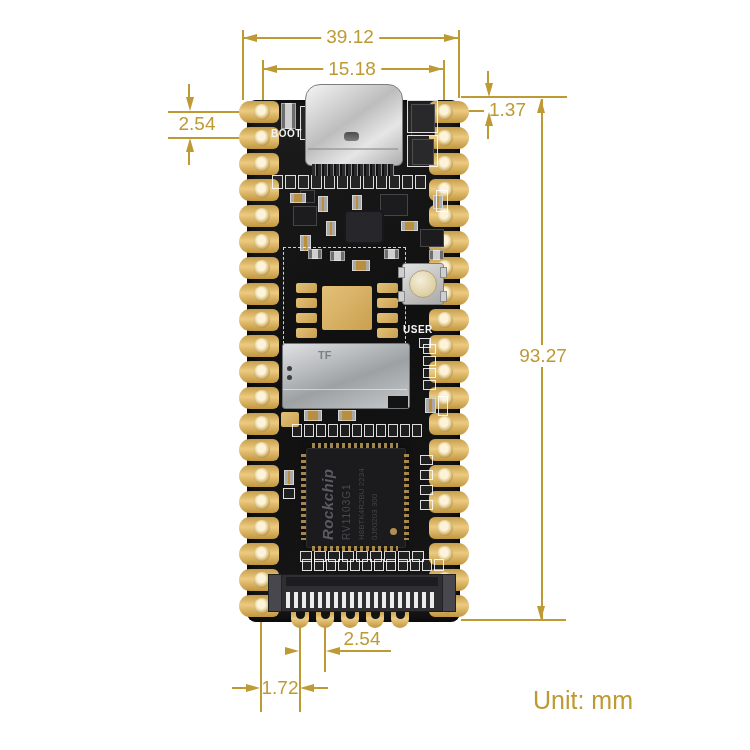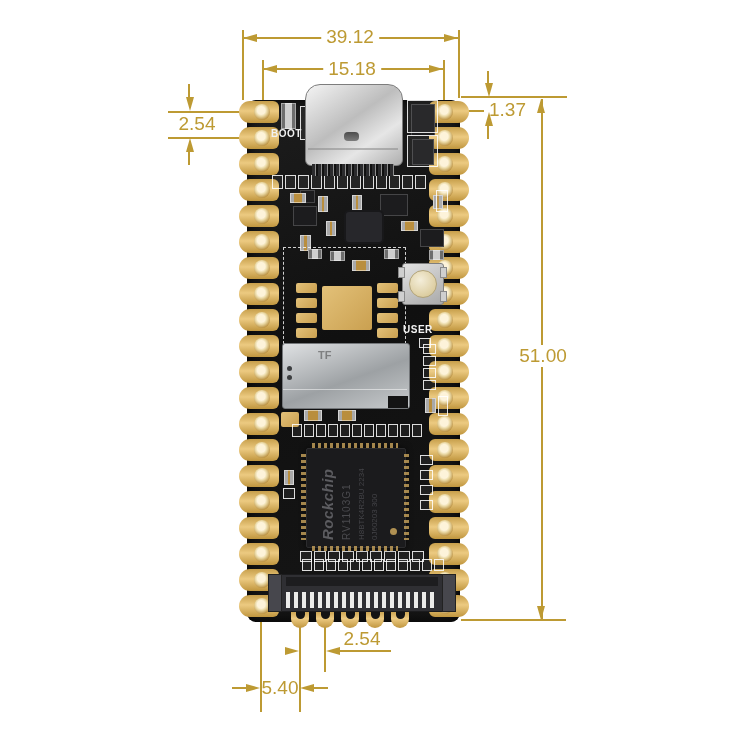--- a/index.html
+++ b/index.html
@@ -109,36 +109,37 @@
   <div class="vline" style="left:487px;top:71px;height:12px;"></div>
   <div class="ar ar-d" style="left:485px;top:83px;"></div>
   <div class="ar ar-u" style="left:485px;top:112px;"></div>
   <div class="vline" style="left:487px;top:126px;height:13px;"></div>
   <div class="dim-label nobg noshift" style="left:484px;top:99px;">1.37</div>
 
   <div class="vline" style="left:541px;top:99px;height:521px;"></div>
   <div class="ar ar-u" style="left:537px;top:99px;"></div>
   <div class="ar ar-d" style="left:537px;top:606px;"></div>
   <div class="hline" style="left:461px;top:619px;width:105px;"></div>
-  <div class="dim-label" style="left:543px;top:345px;">51.00</div>
+  <div class="dim-label" style="left:543px;top:345px;">93.27</div>
 
   <div class="vline" style="left:299px;top:627px;height:85px;"></div>
   <div class="vline" style="left:324px;top:627px;height:45px;"></div>
   <div class="hline" style="left:333px;top:650px;width:58px;"></div>
   <div class="ar ar-r" style="left:285px;top:647px;"></div>
   <div class="ar ar-l" style="left:326px;top:647px;"></div>
   <div class="dim-label nobg" style="left:362px;top:628px;">2.54</div>
 
   <div class="vline" style="left:260px;top:622px;height:90px;"></div>
   <div class="hline" style="left:232px;top:687px;width:14px;"></div>
   <div class="ar ar-r" style="left:246px;top:684px;"></div>
   <div class="ar ar-l" style="left:300px;top:684px;"></div>
   <div class="hline" style="left:314px;top:687px;width:14px;"></div>
-  <div class="dim-label nobg" style="left:280px;top:677px;padding:0 1px;">5.40</div>
-
+  <div class="dim-label nobg" style="left:280px;top:677px;padding:0 1px;">1.72</div>
+
+  <div class="unit-label">Unit: mm</div>
 
   <div class="board"></div>
   <div id="pads-layer">
       <div class="pad-tab" style="left: 239px; top: 101px; width: 40px; height: 22px; border-radius: 11px 6px 6px 11px;"></div>
       <div class="pad-hole" style="left: 254px; top: 104px;"></div>
       <div class="pad-tab" style="left: 429px; top: 101px; width: 40px; height: 22px; border-radius: 6px 11px 11px 6px;"></div>
       <div class="pad-hole" style="left: 437px; top: 104px;"></div>
       <div class="pad-tab" style="left: 239px; top: 127px; width: 40px; height: 22px; border-radius: 11px 6px 6px 11px;"></div>
       <div class="pad-hole" style="left: 254px; top: 130px;"></div>
       <div class="pad-tab" style="left: 429px; top: 127px; width: 40px; height: 22px; border-radius: 6px 11px 11px 6px;"></div>

